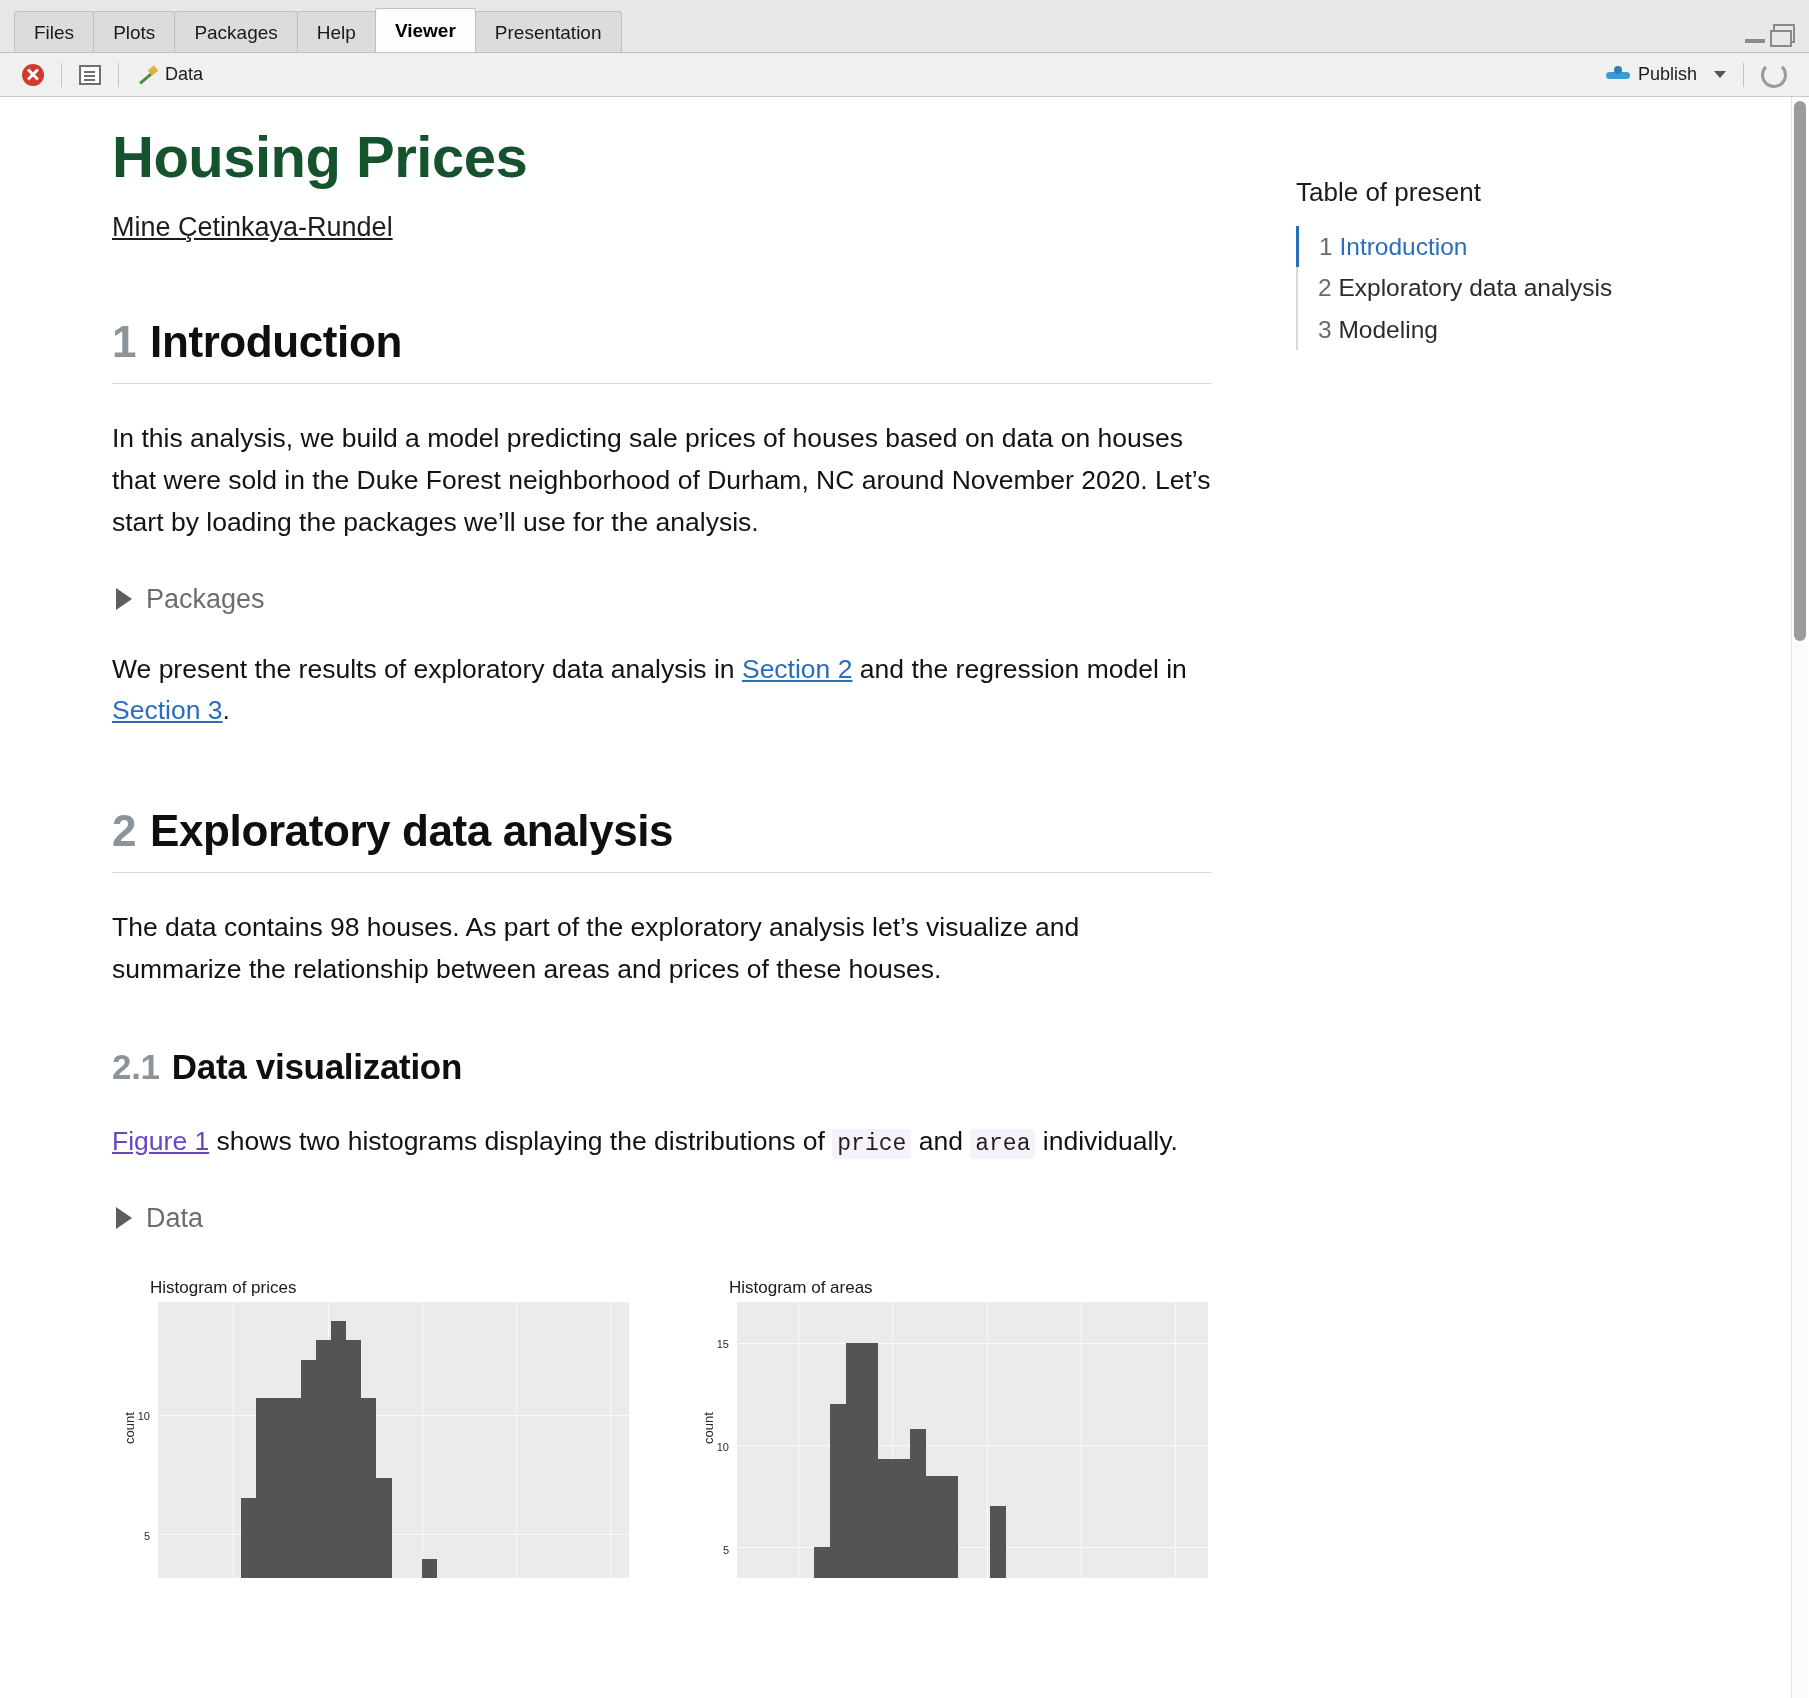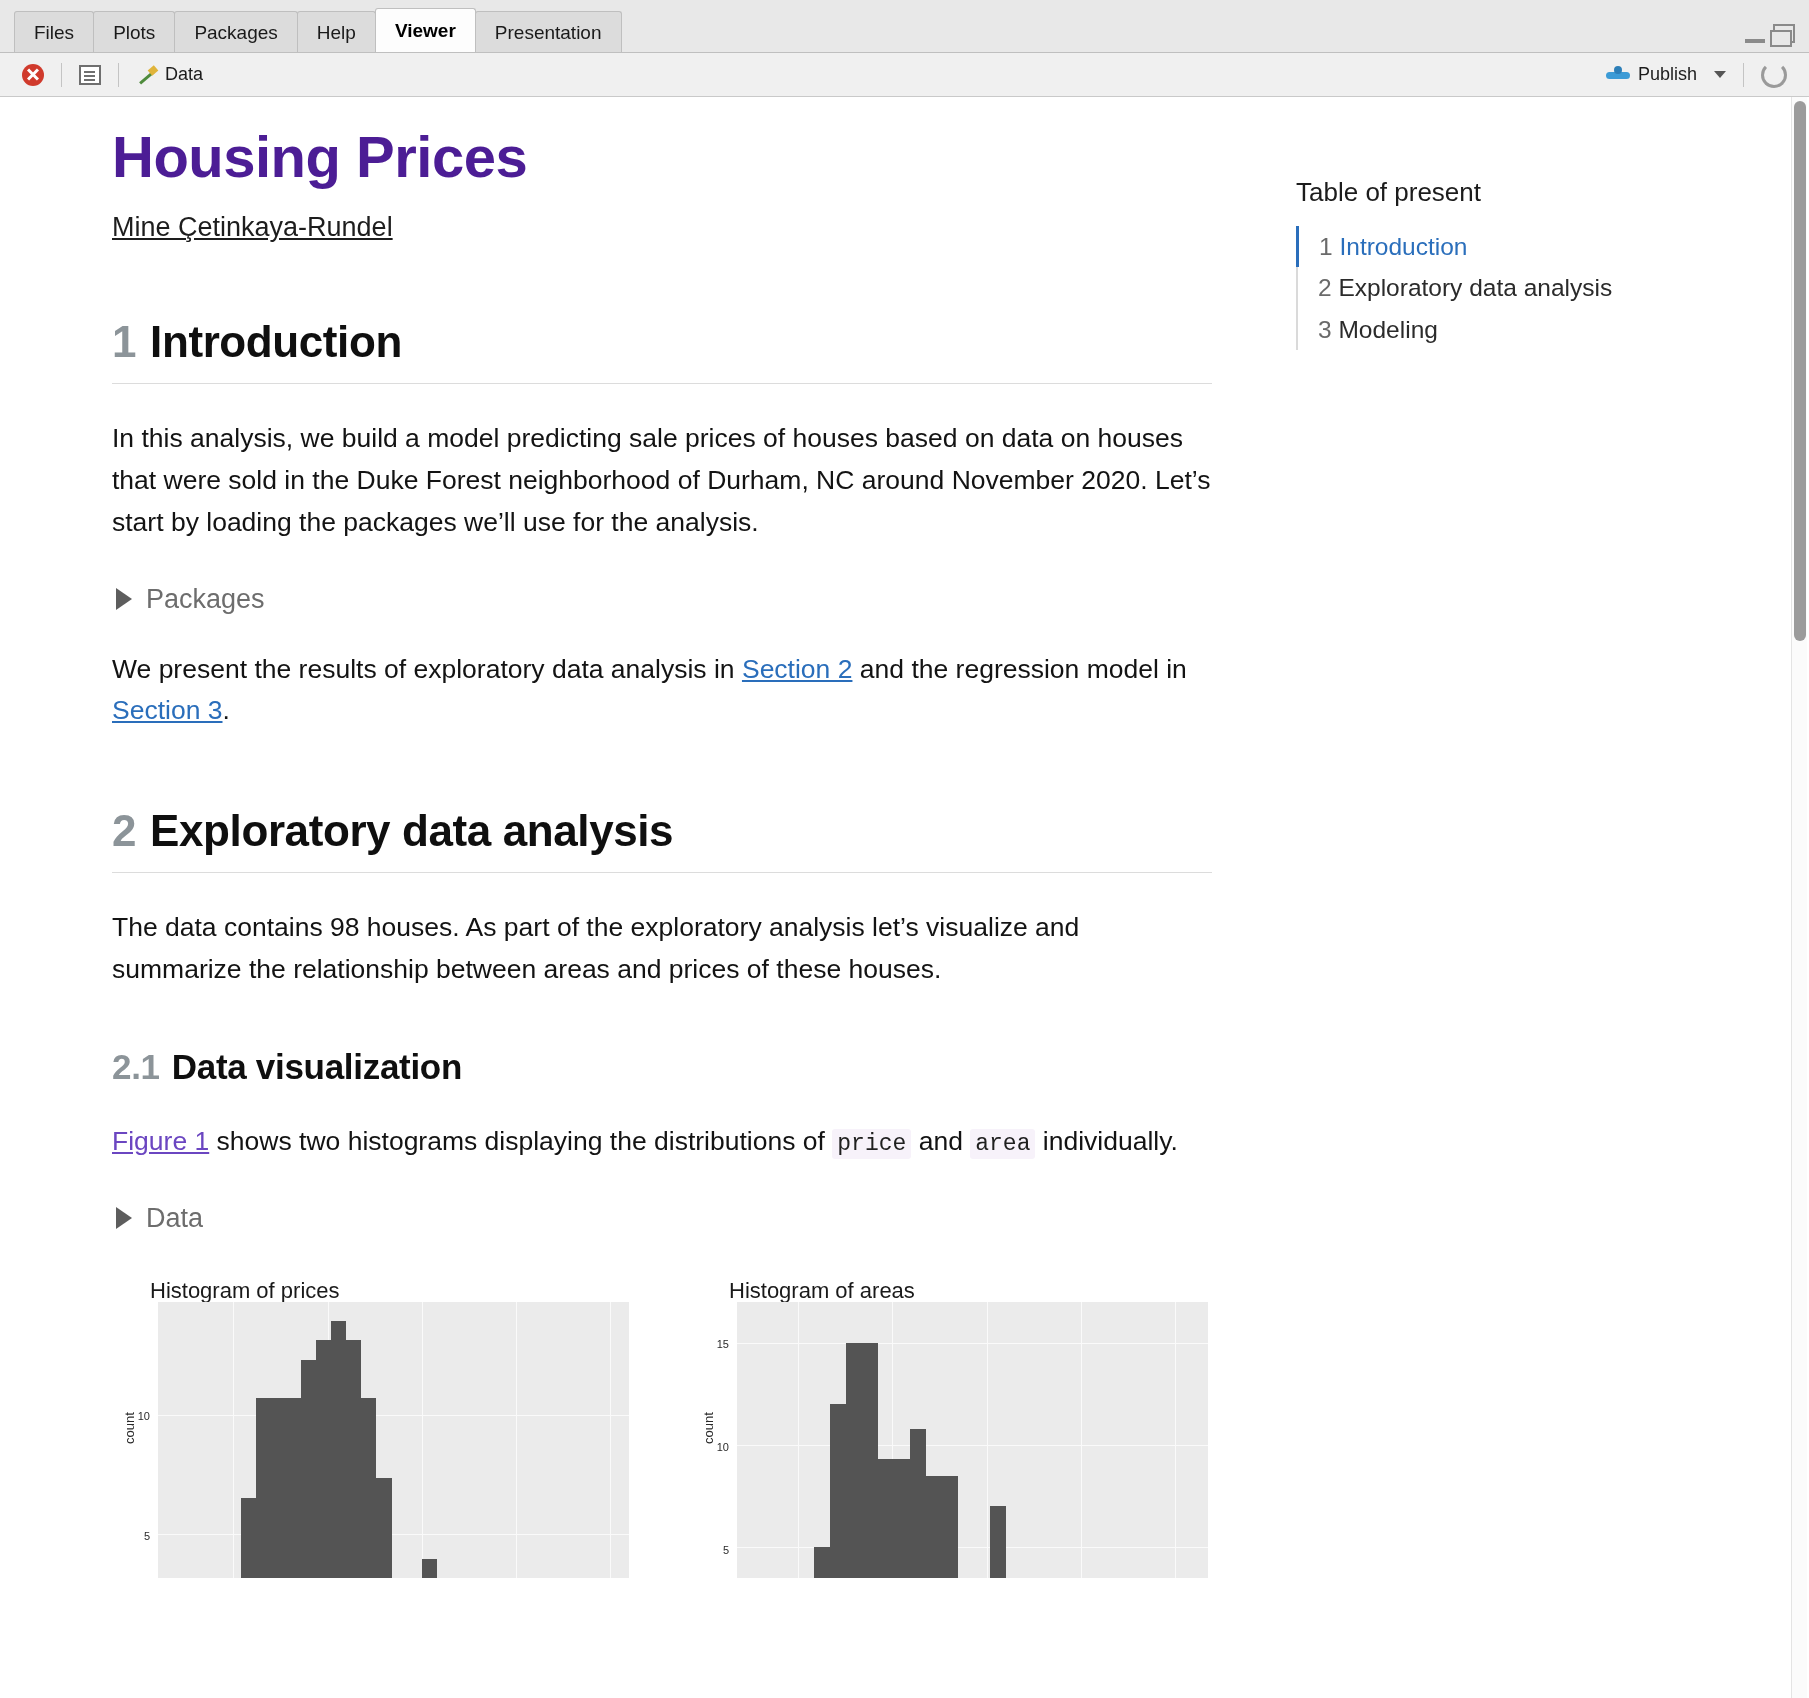--- a/index.html
+++ b/index.html
@@ -218,21 +218,21 @@
     padding-left: 46px;
   }
 
   
   h1.title {
     font-size: 58px;
     line-height: 1.12;
     font-weight: bold;
     margin: 0 0 0 0;
     letter-spacing: -0.5px;
-    color: #4c1d95;
+    color: #14532d;
   }
   .author {
     font-size: 27px;
     color: #1d1d1d;
     margin-top: 22px;
     text-decoration: underline;
   }
   h2.sec {
     font-size: 44px;
     font-weight: bold;
@@ -310,21 +310,21 @@
     display: flex;
     gap: 58px;
     margin-top: 44px;
   }
   .fig {
     width: 545px;
     height: 300px;
     position: relative;
   }
   .fig-title {
-    font-size: 22px;
+    font-size: 17px;
     color: #1a1a1a;
     position: absolute;
     left: 38px; top: 0;
   }
   .plot-area {
     position: absolute;
     left: 46px; top: 24px;
     right: 4px; bottom: 0;
     background: #ebebeb;
   }

